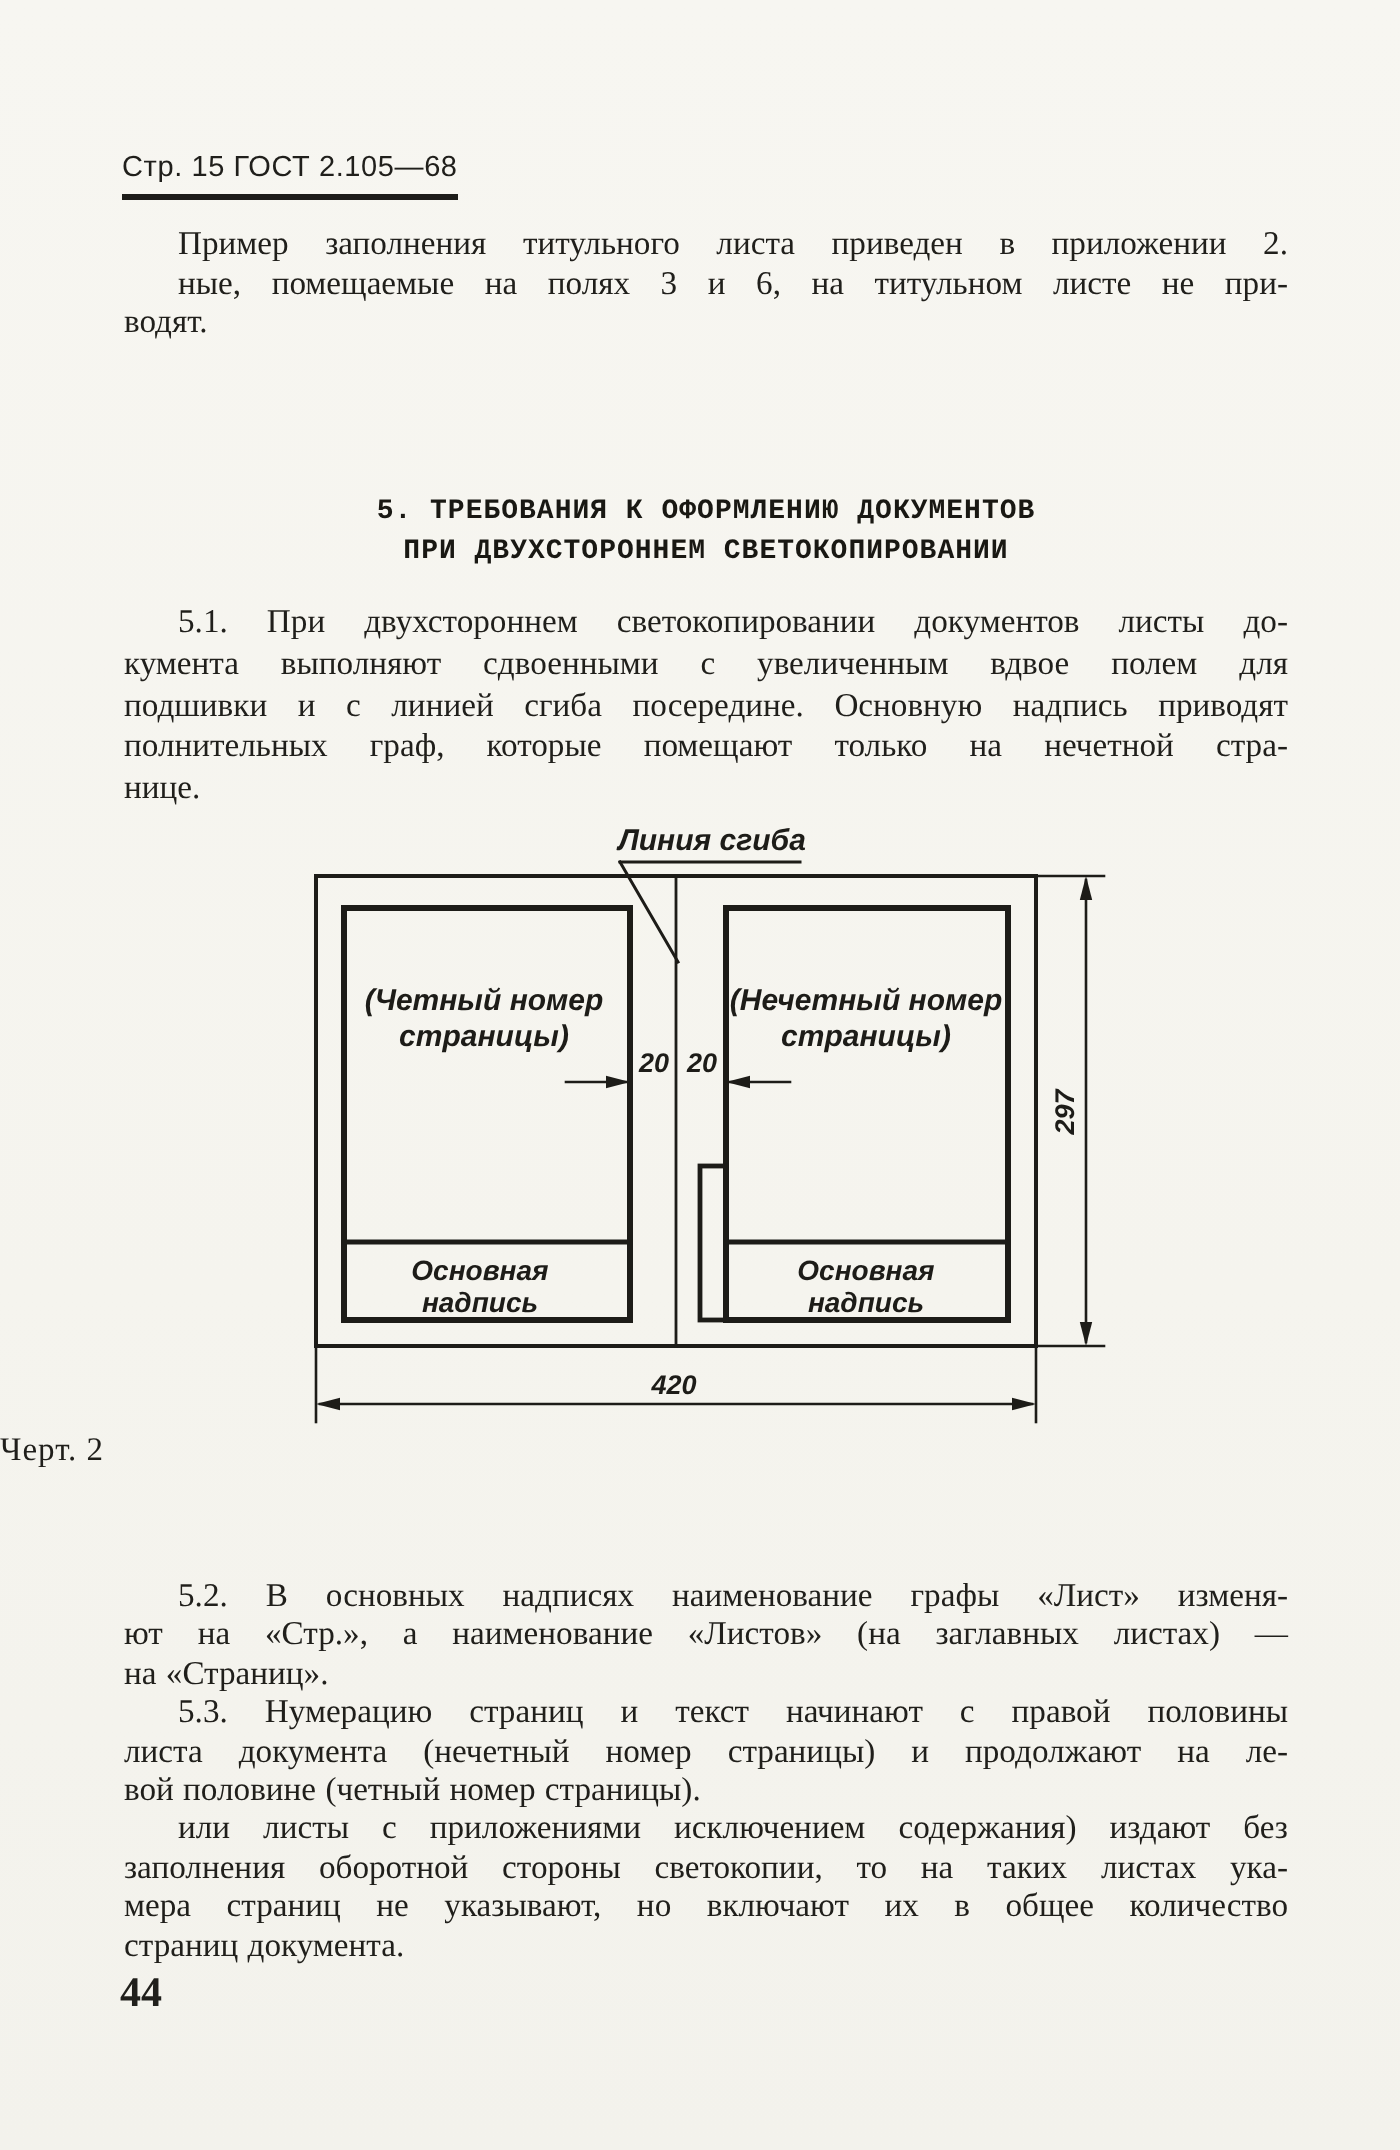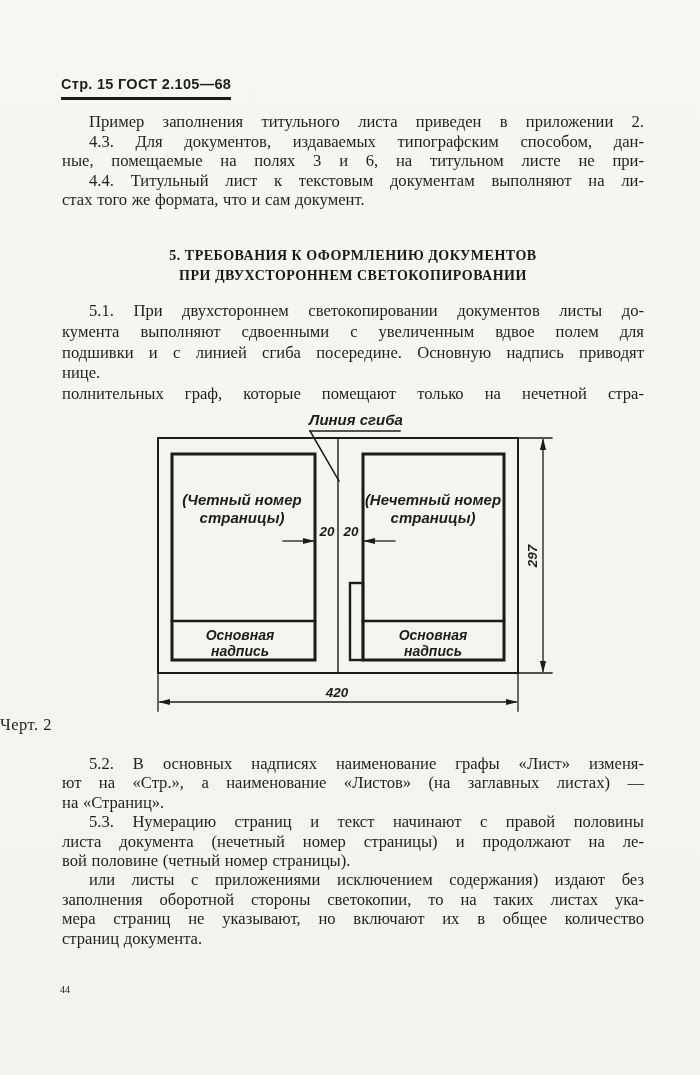--- a/index.html
+++ b/index.html
@@ -8,46 +8,46 @@
     background:#f6f5f0;
     font-family:"Liberation Serif", serif;
     color:#201f1b;
     overflow:hidden;
   }
   .page{position:absolute;inset:0;
     background:linear-gradient(180deg,#f7f6f1 0%,#f5f4ee 60%,#f3f2ec 100%);}
   .hdr{
     position:absolute;top:76px;left:61px;
     font-family:"Liberation Sans", sans-serif;
-    font-weight:bold;font-size:14.5px;letter-spacing:.3px;
+    font-weight:normal;font-size:14.5px;letter-spacing:.3px;
     padding-bottom:5px;border-bottom:3px solid #1d1c19;
     white-space:nowrap;
   }
   .tb{position:absolute;left:62px;width:582px;
       font-size:16.6px;line-height:19.6px;word-spacing:.5px;font-family:Liberation Serif, serif;}
   .blk51{line-height:20.8px;}
   .blklow{line-height:19.4px;}
   .para .ln{text-align:justify;text-align-last:justify;white-space:nowrap;}
   .para .ln{white-space:normal;}
   .para .ln.last{text-align-last:left;}
   .para.full .ln.last{text-align-last:justify;}
   .para .ln:first-child{text-indent:27px;}
   .heading{
     position:absolute;top:246px;left:62px;width:582px;
-    font-family:Liberation Serif, serif;
+    font-family:Liberation Mono, monospace;
     font-weight:bold;font-size:14px;line-height:20px;
     letter-spacing:.5px;text-align:center;color:#191813;
   }
   .caption{
     position:absolute;top:715px;left:0;width:680px;
     text-align:left;font-size:16.5px;letter-spacing:.5px;
   }
   .pagenum{
     position:absolute;top:984px;left:60px;
-    font-weight:normal;font-size:10px;
+    font-weight:bold;font-size:21px;
   }
   .fig{position:absolute;top:405px;left:0;}
   .fig text{fill:#1d1c18;}
   .dlabel{
     font-family:"Liberation Sans", sans-serif;
     font-style:italic;font-weight:bold;font-size:15px;
   }
   .dsmall{
     font-family:"Liberation Sans", sans-serif;
     font-style:italic;font-weight:bold;font-size:14px;
@@ -62,41 +62,37 @@
 
 <div class="page">
 
   <div class="hdr">Стр. 15 ГОСТ 2.105—68</div>
 
   <div class="tb" style="top:112px">
     <div class="para full">
         <div class="ln last">Пример заполнения титульного листа приведен в приложении 2.</div>
       </div>
     <div class="para">
-        <div class="ln">4.3. Для документов, издаваемых типографским способом, дан-</div>
         <div class="ln">ные, помещаемые на полях 3 и 6, на титульном листе не при-</div>
-      </div>
-    <div class="para">
-        <div class="ln">4.4. Титульный лист к текстовым документам выполняют на ли-</div>
-        <div class="ln last">стах того же формата, что и сам документ.</div>
+        <div class="ln last">водят.</div>
       </div>
   </div>
 
   <div class="heading">
       <div class="ln">5. ТРЕБОВАНИЯ К ОФОРМЛЕНИЮ ДОКУМЕНТОВ</div>
       <div class="ln last">ПРИ ДВУХСТОРОННЕМ СВЕТОКОПИРОВАНИИ</div>
     </div>
 
   <div class="tb blk51" style="top:301px">
     <div class="para">
         <div class="ln">5.1. При двухстороннем светокопировании документов листы до-</div>
         <div class="ln">кумента выполняют сдвоенными с увеличенным вдвое полем для</div>
         <div class="ln">подшивки и с линией сгиба посередине. Основную надпись приводят</div>
+        <div class="ln">полнительных граф, которые помещают только на нечетной стра-</div>
         <div class="ln last">нице.</div>
-        <div class="ln">полнительных граф, которые помещают только на нечетной стра-</div>
       </div>
   </div>
 
   <svg class="fig" width="700" height="340" viewBox="0 0 700 340">
     <g stroke="#1d1c18" fill="none" stroke-linecap="square">
       <rect x="158" y="33" width="360" height="235" stroke-width="2"></rect>
       <line x1="338" y1="33" x2="338" y2="268" stroke-width="1.4"></line>
       <rect x="172" y="49" width="143" height="206" stroke-width="3"></rect>
       <rect x="363" y="49" width="141" height="206" stroke-width="3"></rect>
       <line x1="172" y1="216" x2="315" y2="216" stroke-width="2.6"></line>
@@ -133,21 +129,21 @@
     <text class="ddim" x="537" y="151" text-anchor="middle" transform="rotate(-90 537 151)">297</text>
     <text class="ddim" x="337" y="292" text-anchor="middle">420</text>
     <text class="dsmall" x="240" y="235" text-anchor="middle">Основная</text>
     <text class="dsmall" x="240" y="251" text-anchor="middle">надпись</text>
     <text class="dsmall" x="433" y="235" text-anchor="middle">Основная</text>
     <text class="dsmall" x="433" y="251" text-anchor="middle">надпись</text>
   </svg>
 
   <div class="caption">Черт. 2</div>
 
-  <div class="tb blklow" style="top:754px">
+  <div class="tb blklow" style="top:788px">
     <div class="para">
         <div class="ln">5.2. В основных надписях наименование графы «Лист» изменя-</div>
         <div class="ln">ют на «Стр.», а наименование «Листов» (на заглавных листах) —</div>
         <div class="ln last">на «Страниц».</div>
       </div>
     <div class="para">
         <div class="ln">5.3. Нумерацию страниц и текст начинают с правой половины</div>
         <div class="ln">листа документа (нечетный номер страницы) и продолжают на ле-</div>
         <div class="ln last">вой половине (четный номер страницы).</div>
       </div>

